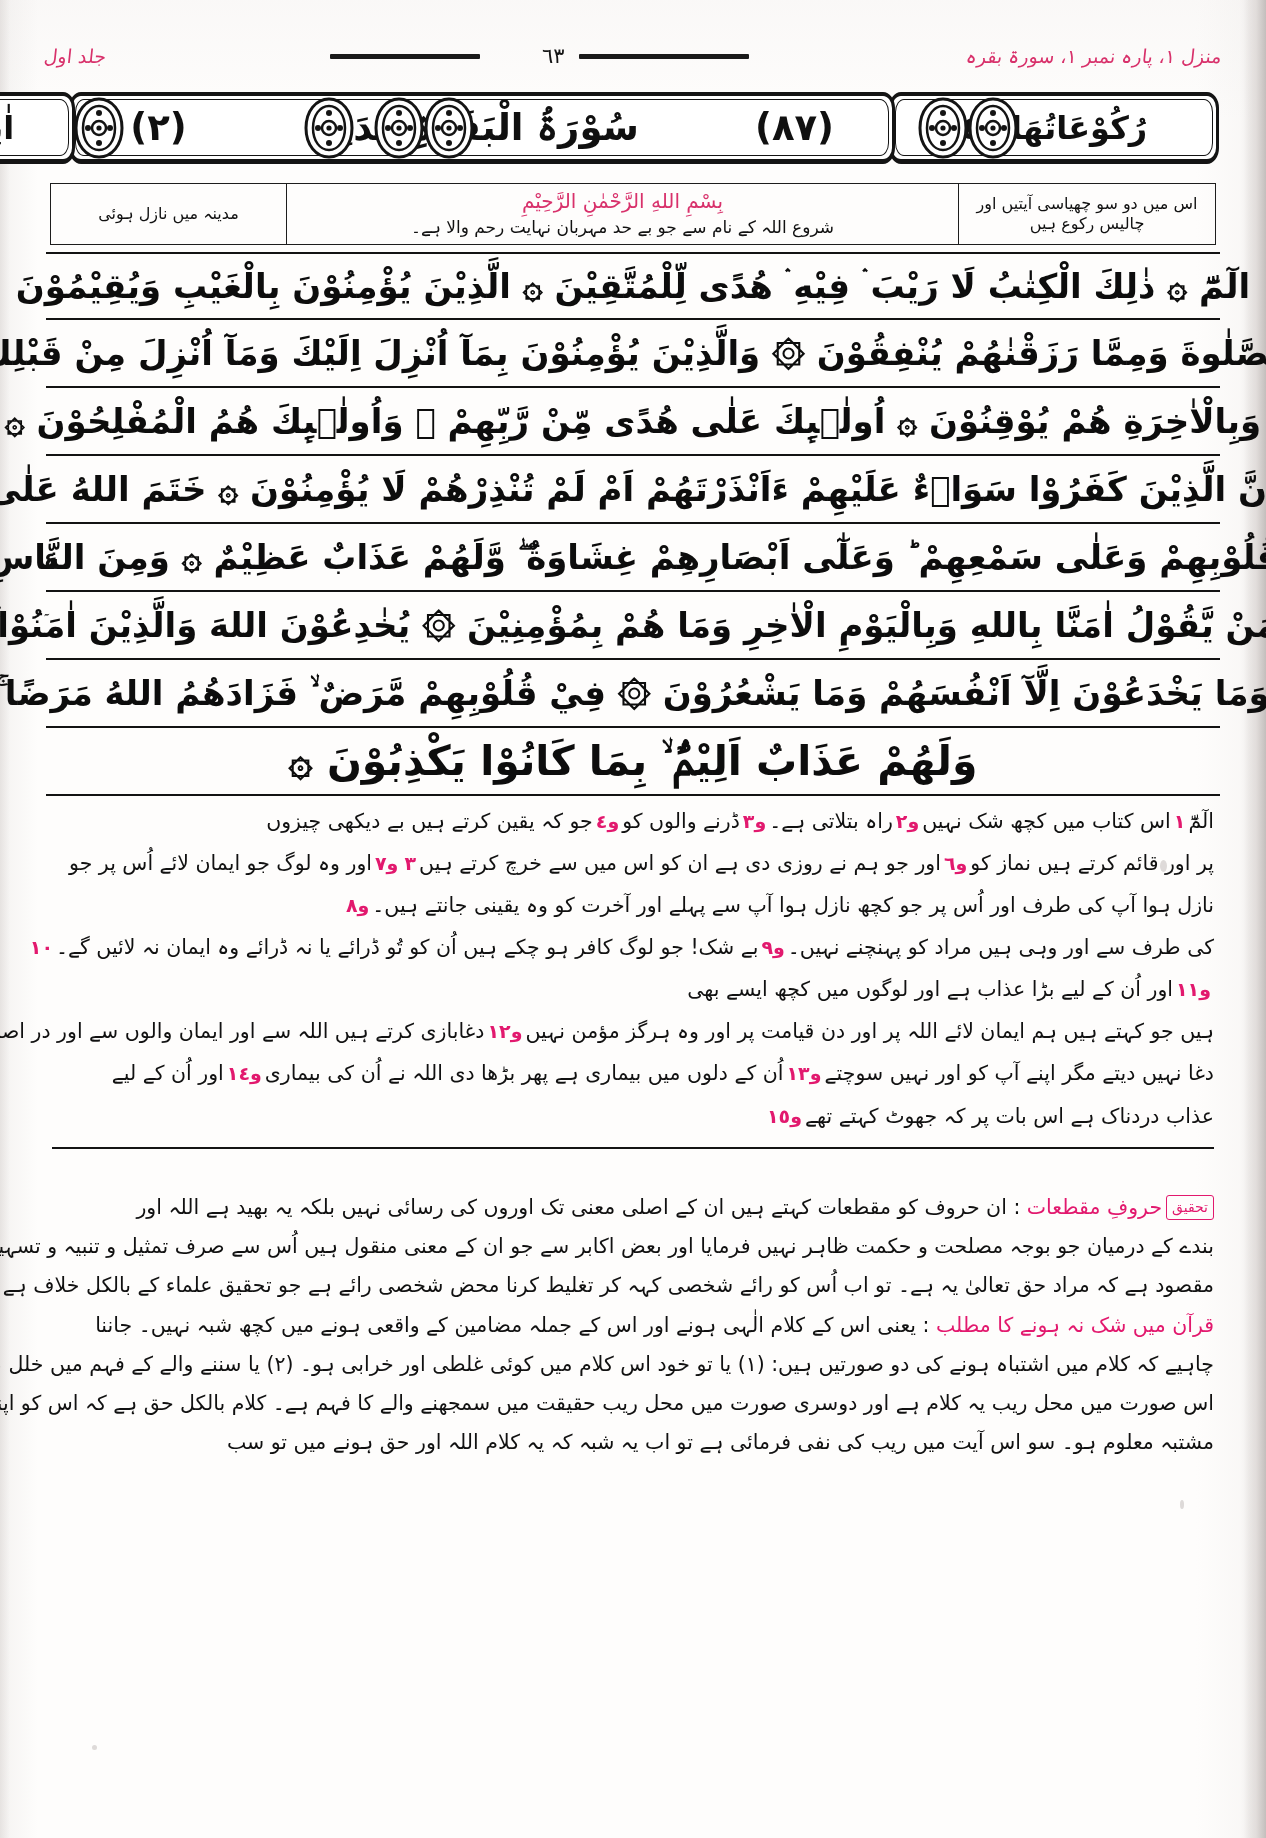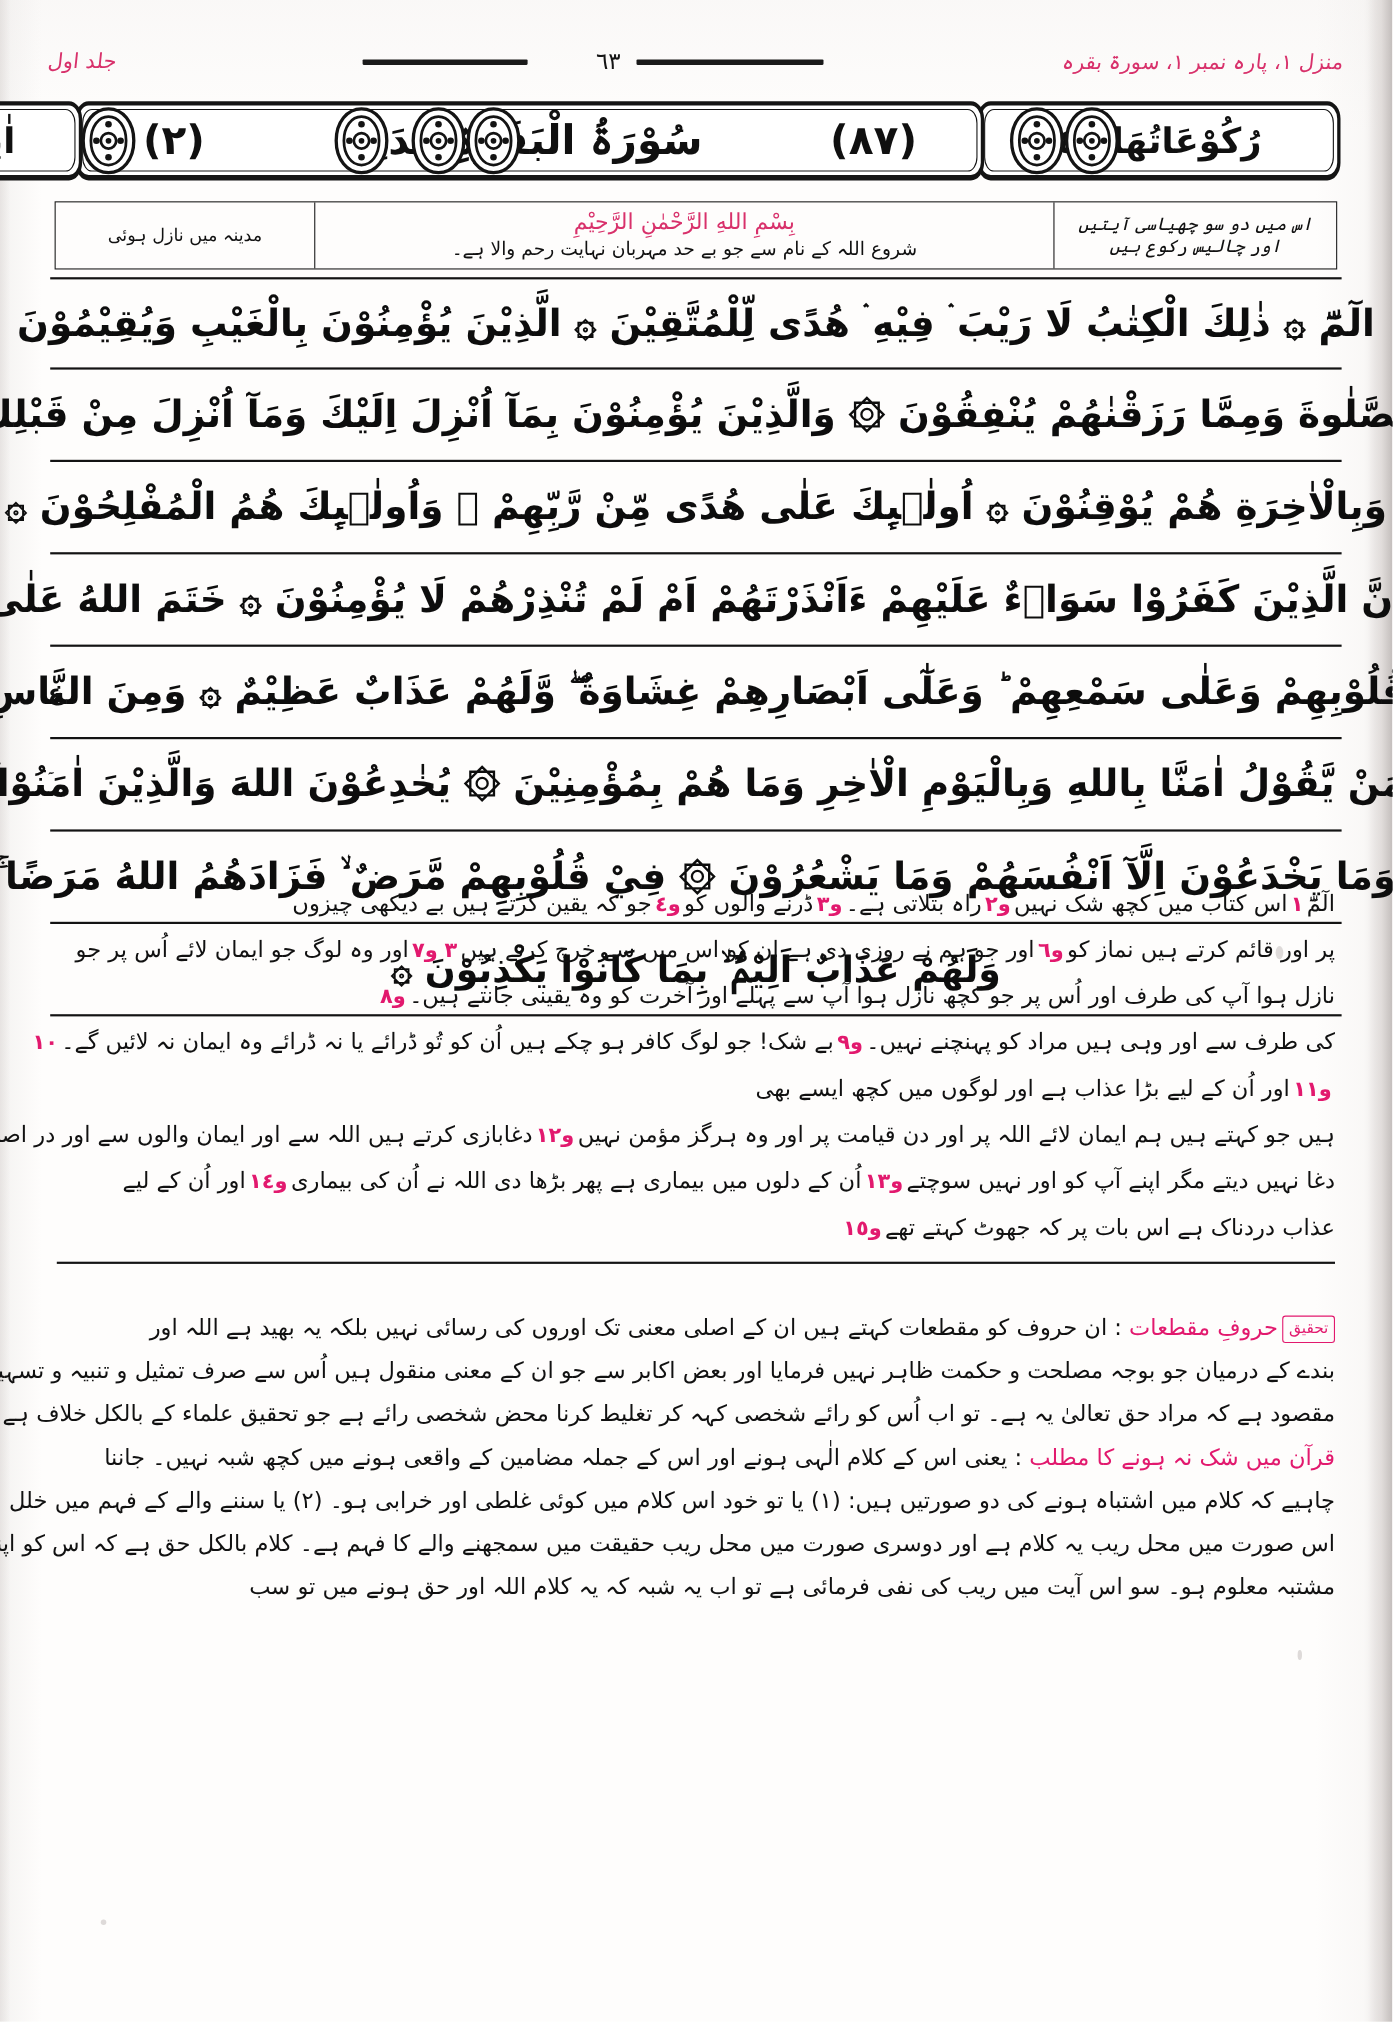--- a/index.html
+++ b/index.html
@@ -80,39 +80,39 @@
 
   
   .inforow {
     position:absolute; top:183px; left:6px; right:6px; height:62px;
     border:1.6px solid #1d1d1d; display:flex;
   }
   .infocell { position:relative; display:flex; flex-direction:column; align-items:center; justify-content:center; padding:2px 10px; }
   .infocell + .infocell { border-right:1.6px solid #1d1d1d; }
   .cell-right { flex:0 0 236px;justify-content:center; }
   .cell-mid   { flex:1 1 auto; }
-  .cell-left  { flex:0 0 256px;font-style:italic; }
+  .cell-left  { flex:0 0 256px; }
   .bism { color:#d8316b; font-size:20px; line-height:1.15; white-space:nowrap; }
   .bism-ur { color:#111; font-size:17px; line-height:1.2; margin-top:4px; white-space:nowrap; }
   .cell-txt { color:#111; font-size:16px; line-height:1.25; text-align:center; }
 
   
   .quran { position:absolute; top:252px; left:2px; right:2px; }
   .qline {
-    position:relative; height:84px; display:flex; align-items:center; justify-content:center;
+    position:relative; height:68px; display:flex; align-items:center; justify-content:center;
     border-bottom:2.5px solid #131313;
   }
   .qline:first-child { border-top:2.5px solid #131313; }
   .qline.last { border-bottom:2.5px solid #131313; }
   .qtext {
     font-size:34px; color:#0d0d0d; white-space:nowrap; line-height:1;
     font-family:"DejaVu Sans","Liberation Sans",sans-serif; font-weight:700;
     letter-spacing:0px; padding:0 4px;
   }
-  .qline.centered .qtext { font-size:33px; }
+  .qline.centered .qtext { font-size:41px; }
   
   .sidemark {
     position:absolute; font-size:20px; color:#101010; top:50%; transform:translateY(-50%);
     font-weight:700;
   }
   .sidemark.left { left:-2px; }
 
   
   .translation {
     position:absolute; top:800px; left:8px; right:8px;

